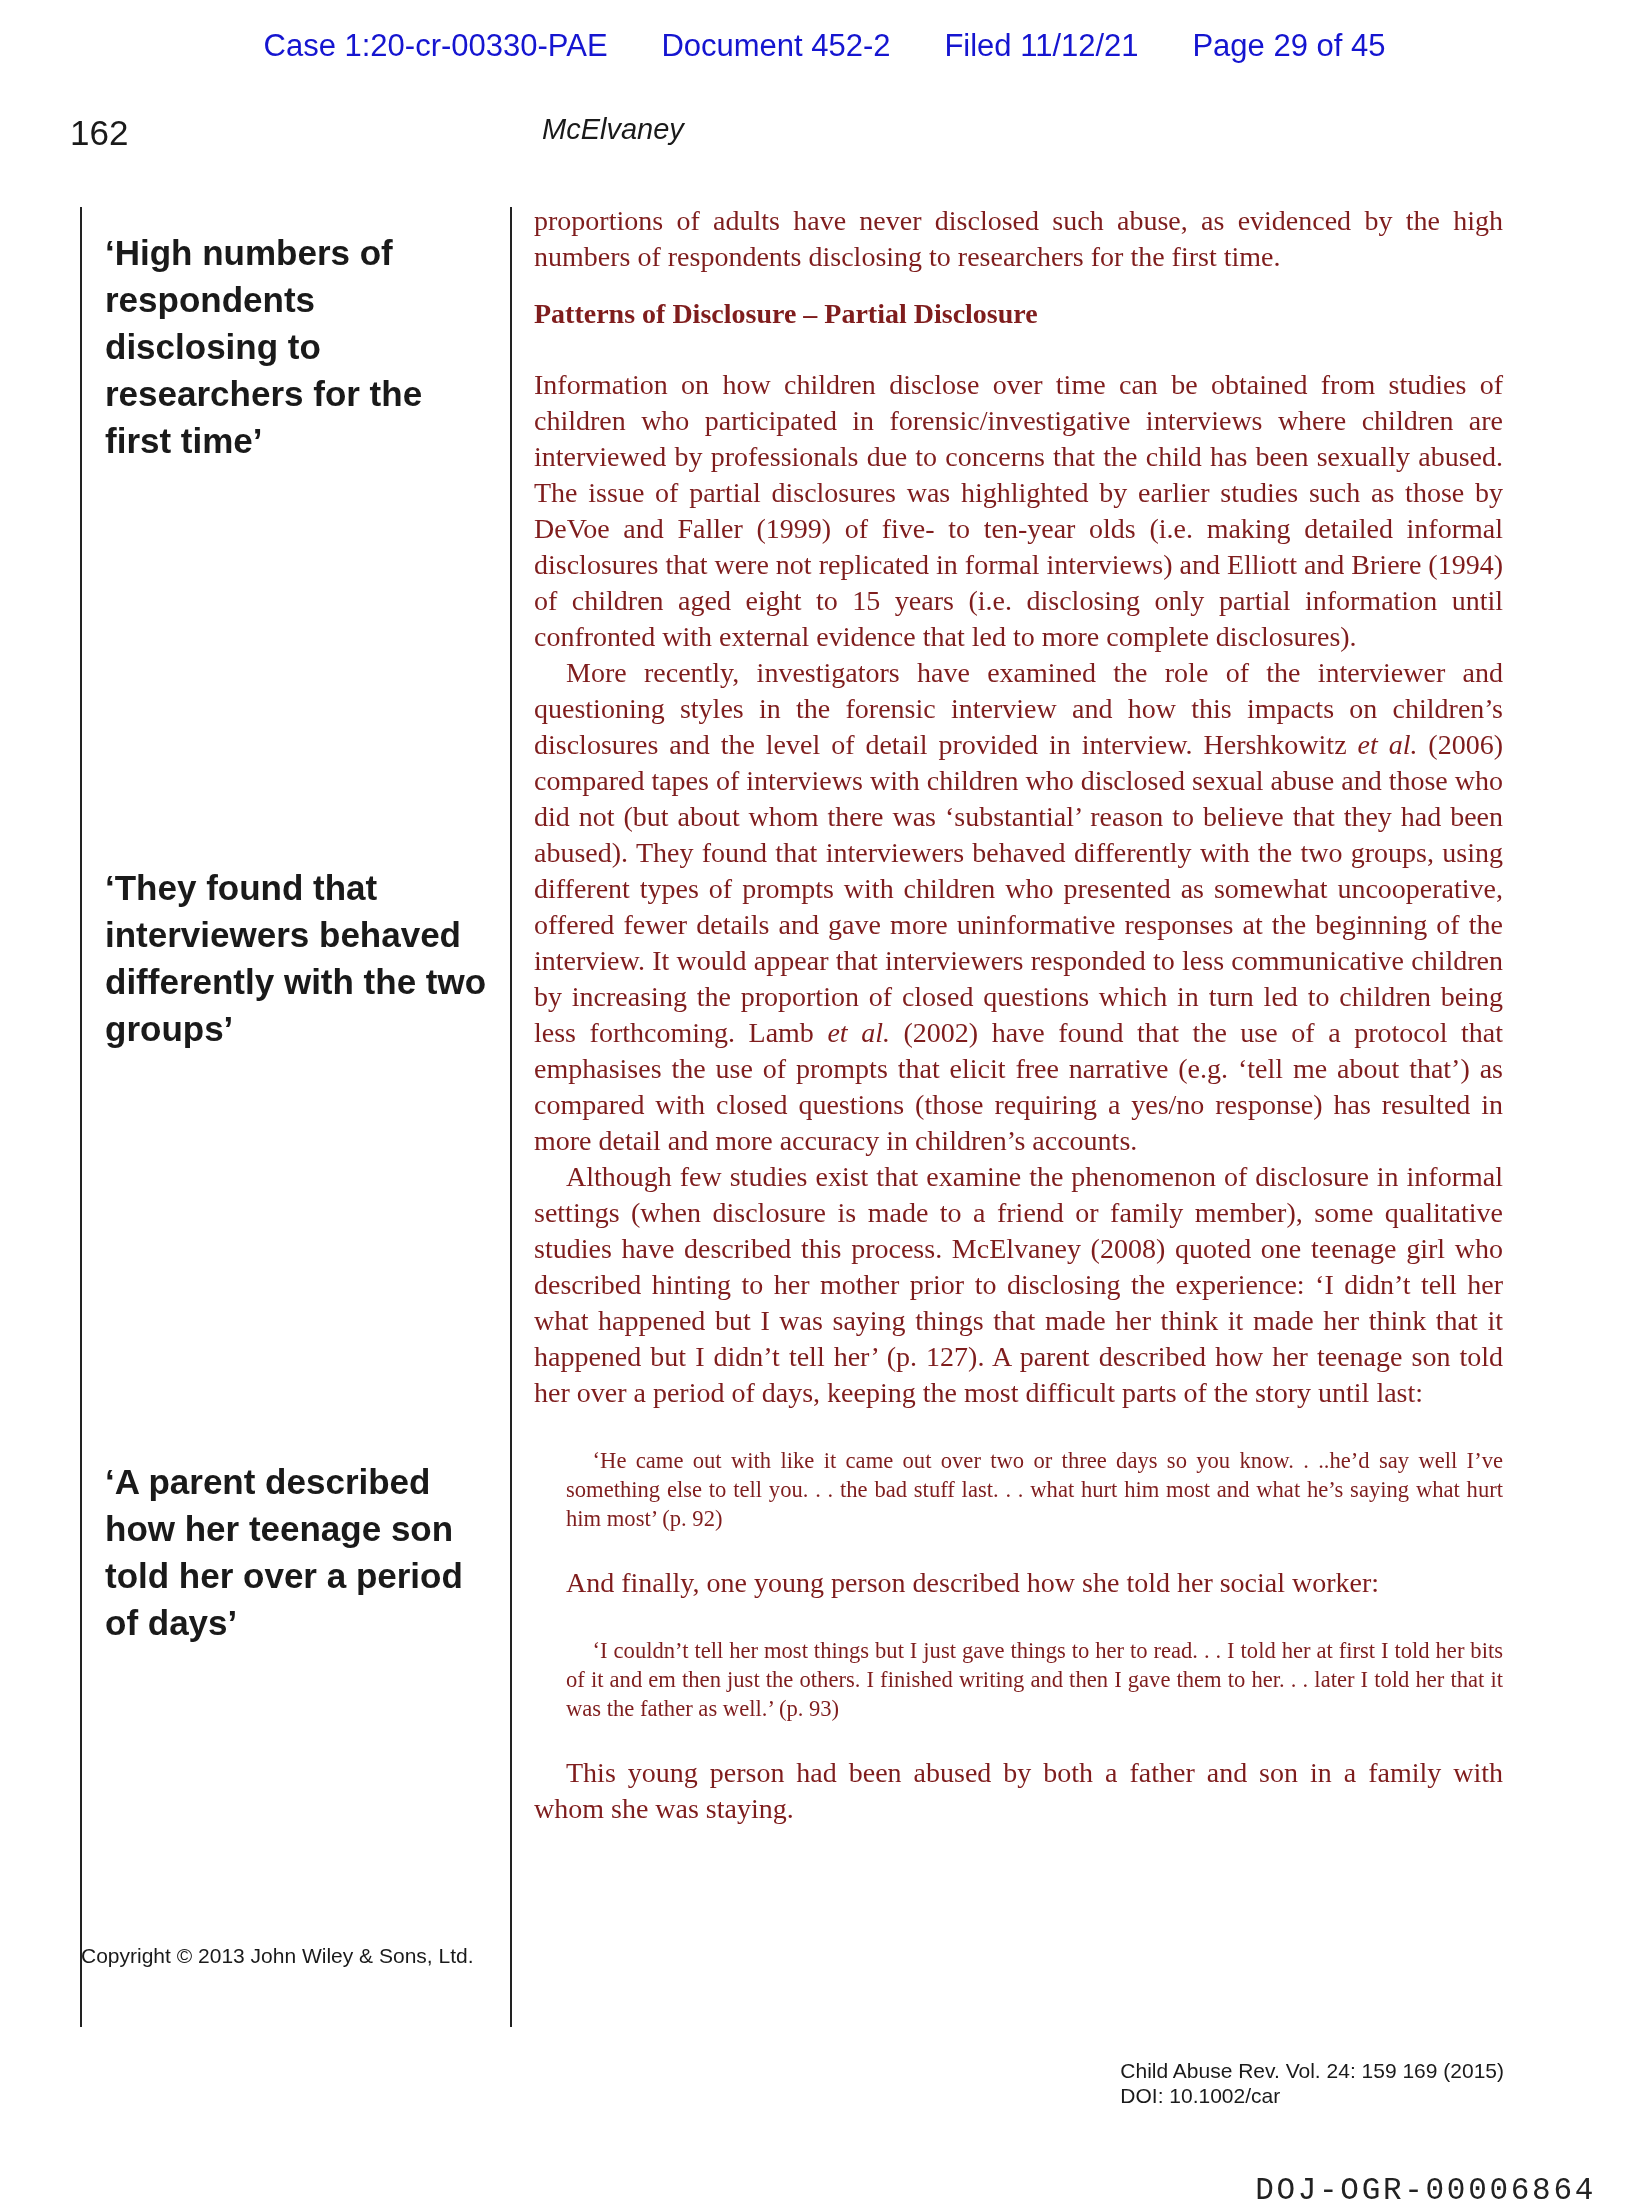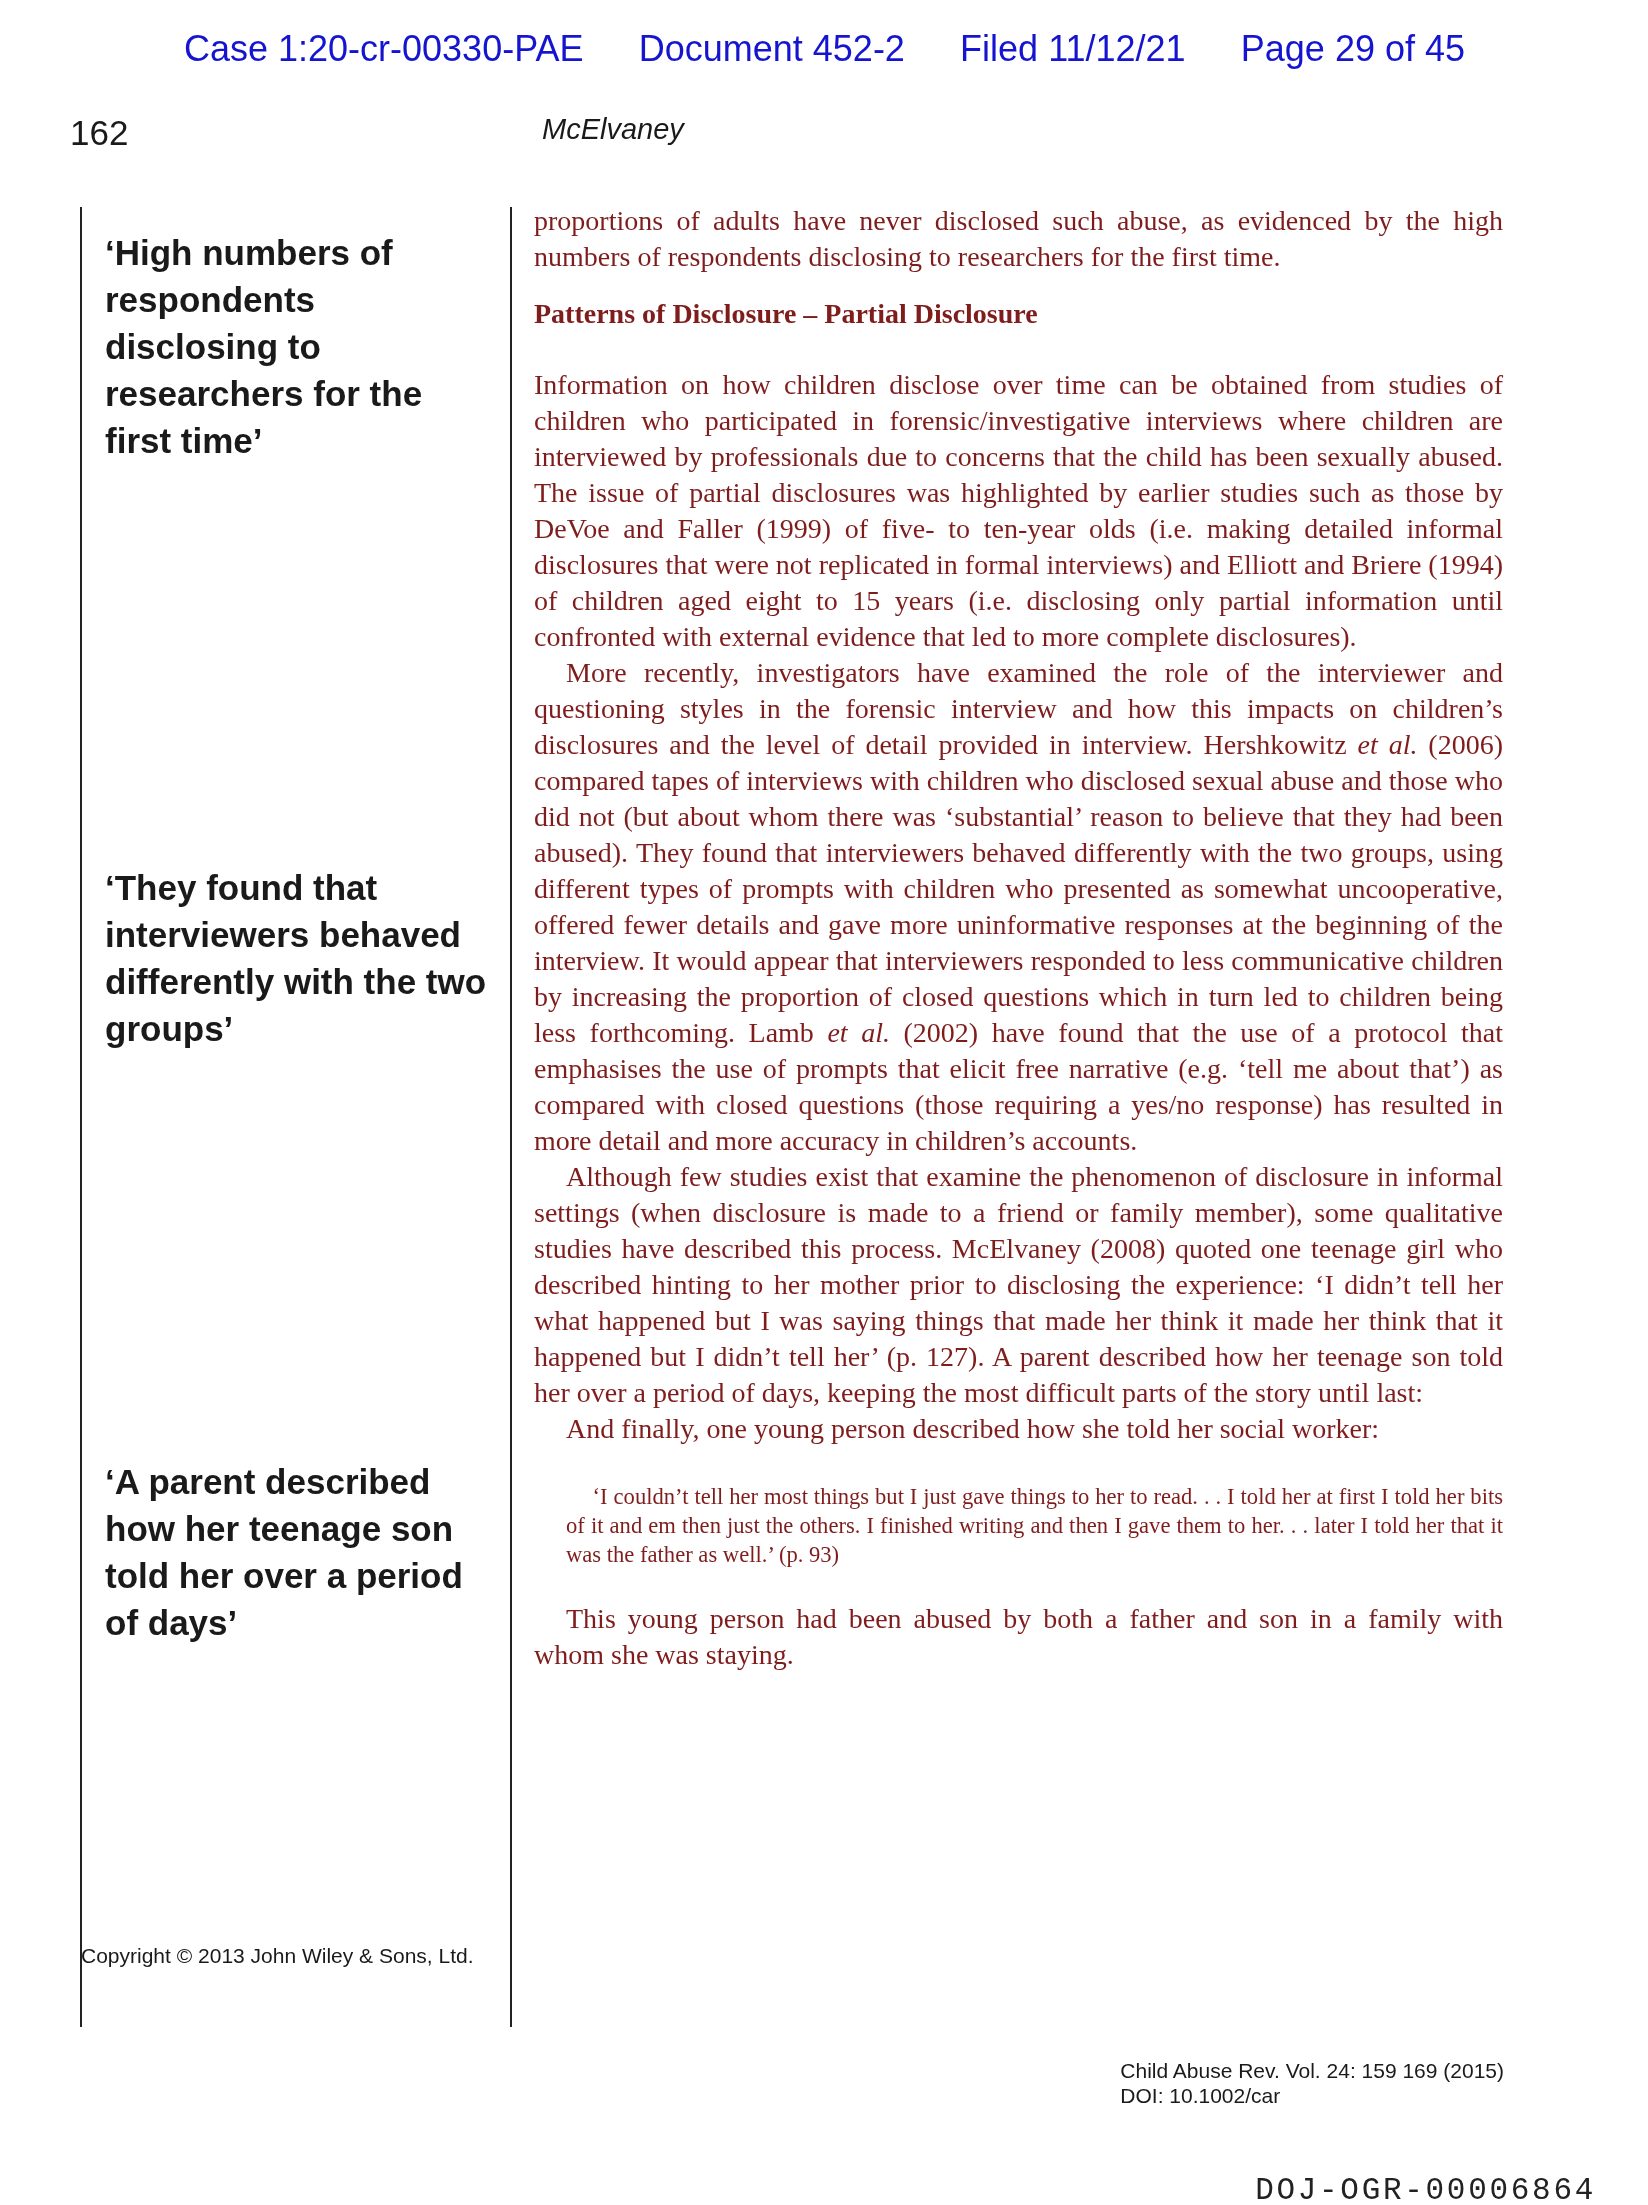--- a/index.html
+++ b/index.html
@@ -1,18 +1,18 @@
 <!DOCTYPE html>
 <html style="font-size:10.6px"><head>
 <meta charset="utf-8">
 <style>
   html, body { margin:0; padding:0; background:#ffffff; }
   body { width:1649px; height:2205px; position:relative; overflow:hidden; color:#1a1a1a; }
   .stamp { position:absolute; top:28px; left:0; width:1649px; text-align:center;
-    font-family:"Liberation Sans", sans-serif; font-size:36px; color:#1515d0; letter-spacing:0px; }
+    font-family:"Liberation Sans", sans-serif; font-size:31px; color:#1515d0; letter-spacing:0px; }
   .stamp span { margin:0 22.6px; }
   .pageno { position:absolute; top:113px; left:70px; font-family:"Liberation Sans", sans-serif; font-size:35px; }
   .runhead { position:absolute; top:113px; left:542px; font-family:"Liberation Sans", sans-serif; font-size:29px; font-style:italic; }
   .rule { position:absolute; top:207px; width:2px; height:1820px; background:#222; }
   .rule.left { left:80px; }
   .rule.right { left:510px; }
   .pull { position:absolute; left:105px; width:392px; font-family:"Liberation Sans", sans-serif;
     font-weight:bold; font-size:35px; line-height:47px; color:#1a1a1a; }
   .body { position:absolute; left:534px; width:969px; top:203px;
     font-family:"Liberation Serif", serif; font-size:28px; line-height:36px; color:#7f1d1d; }
@@ -45,20 +45,23 @@
 <div class="pull" style="top:229px;">‘High numbers of respondents disclosing to researchers for the first time’</div>
 <div class="pull" style="top:864px;">‘They found that interviewers behaved differently with the two groups’</div>
 <div class="pull" style="top:1458px;">‘A parent described how her teenage son told her over a period of days’</div>
 
 <div class="body">
   <p>proportions of adults have never disclosed such abuse, as evidenced by the high numbers of respondents disclosing to researchers for the first time.</p>
   <h3>Patterns of Disclosure – Partial Disclosure</h3>
   <p>Information on how children disclose over time can be obtained from studies of children who participated in forensic/investigative interviews where children are interviewed by professionals due to concerns that the child has been sexually abused. The issue of partial disclosures was highlighted by earlier studies such as those by DeVoe and Faller (1999) of five- to ten-year olds (i.e. making detailed informal disclosures that were not replicated in formal interviews) and Elliott and Briere (1994) of children aged eight to 15 years (i.e. disclosing only partial information until confronted with external evidence that led to more complete disclosures).</p>
   <p class="indent"><span>More recently, investigators have examined the role of the interviewer and questioning styles in the forensic interview and how this impacts on children’s disclosures and the level of detail provided in interview. Hershkowitz </span><em>et al.</em><span> (2006) compared tapes of interviews with children who disclosed sexual abuse and those who did not (but about whom there was ‘substantial’ reason to believe that they had been abused). They found that interviewers behaved differently with the two groups, using different types of prompts with children who presented as somewhat uncooperative, offered fewer details and gave more uninformative responses at the beginning of the interview. It would appear that interviewers responded to less communicative children by increasing the proportion of closed questions which in turn led to children being less forthcoming. Lamb </span><em>et al.</em><span> (2002) have found that the use of a protocol that emphasises the use of prompts that elicit free narrative (e.g. ‘tell me about that’) as compared with closed questions (those requiring a yes/no response) has resulted in more detail and more accuracy in children’s accounts.</span></p>
   <p class="indent">Although few studies exist that examine the phenomenon of disclosure in informal settings (when disclosure is made to a friend or family member), some qualitative studies have described this process. McElvaney (2008) quoted one teenage girl who described hinting to her mother prior to disclosing the experience: ‘I didn’t tell her what happened but I was saying things that made her think it made her think that it happened but I didn’t tell her’ (p. 127). A parent described how her teenage son told her over a period of days, keeping the most difficult parts of the story until last:</p>
+  <div class="quote">
+      <p>‘He came out with like it came out over two or three days so you know. . ..he’d say well I’ve something else to tell you. . . the bad stuff last. . . what hurt him most and what he’s saying what hurt him most’ (p. 92)</p>
+    </div>
   <p class="indent">And finally, one young person described how she told her social worker:</p>
   <div class="quote">
       <p>‘I couldn’t tell her most things but I just gave things to her to read. . . I told her at first I told her bits of it and em then just the others. I finished writing and then I gave them to her. . . later I told her that it was the father as well.’ (p. 93)</p>
     </div>
   <p class="indent">This young person had been abused by both a father and son in a family with whom she was staying.</p>
 </div>
 
 <div class="footer-left">Copyright © 2013 John Wiley &amp; Sons, Ltd.</div>
 <div class="footer-right">
   <div>Child Abuse Rev. Vol. 24: 159  169 (2015)</div>

